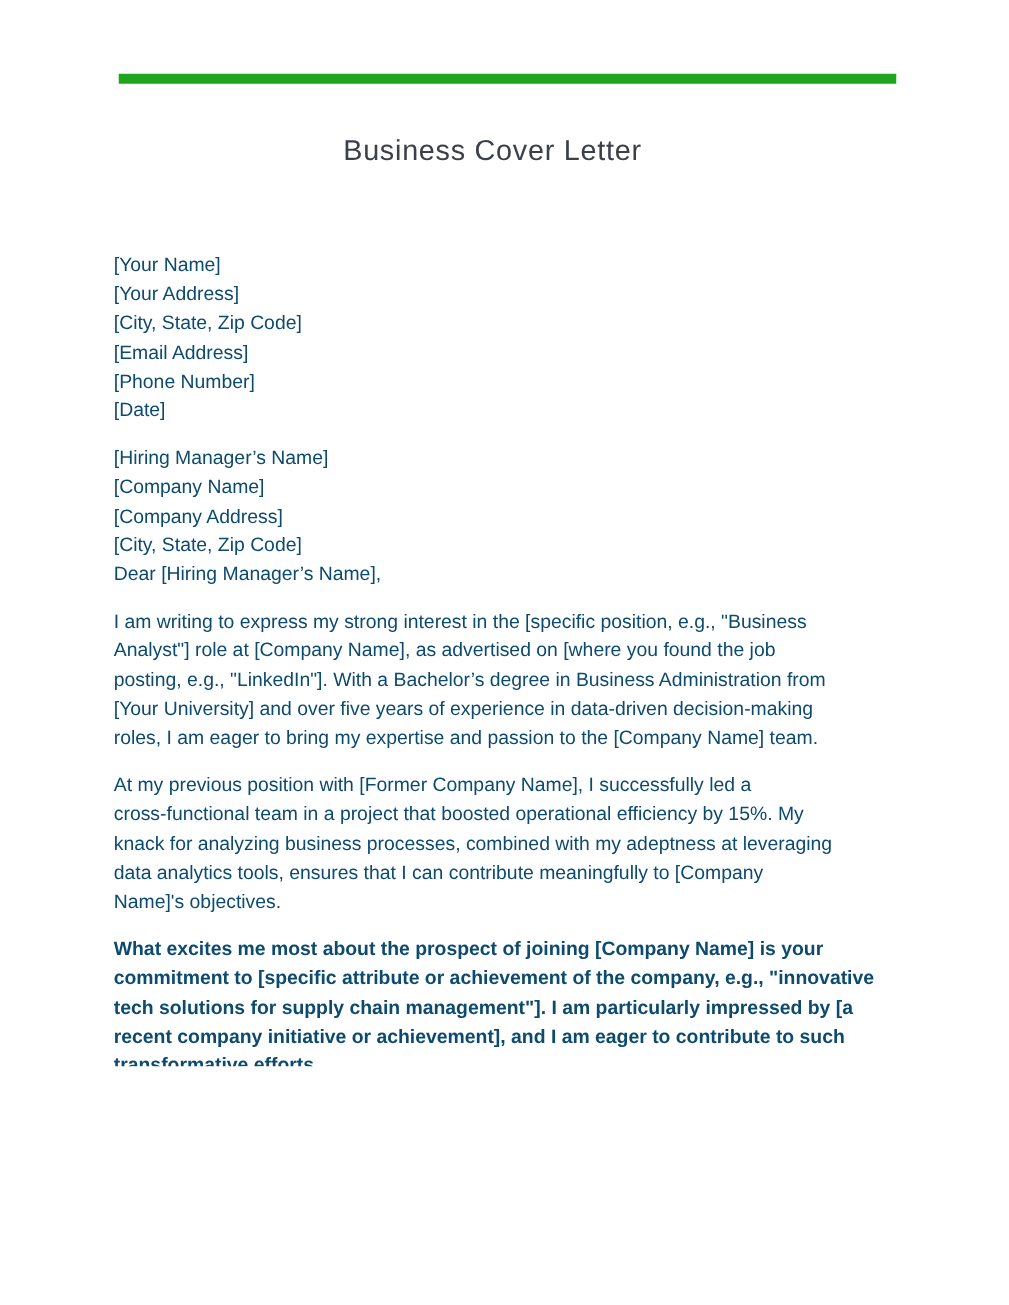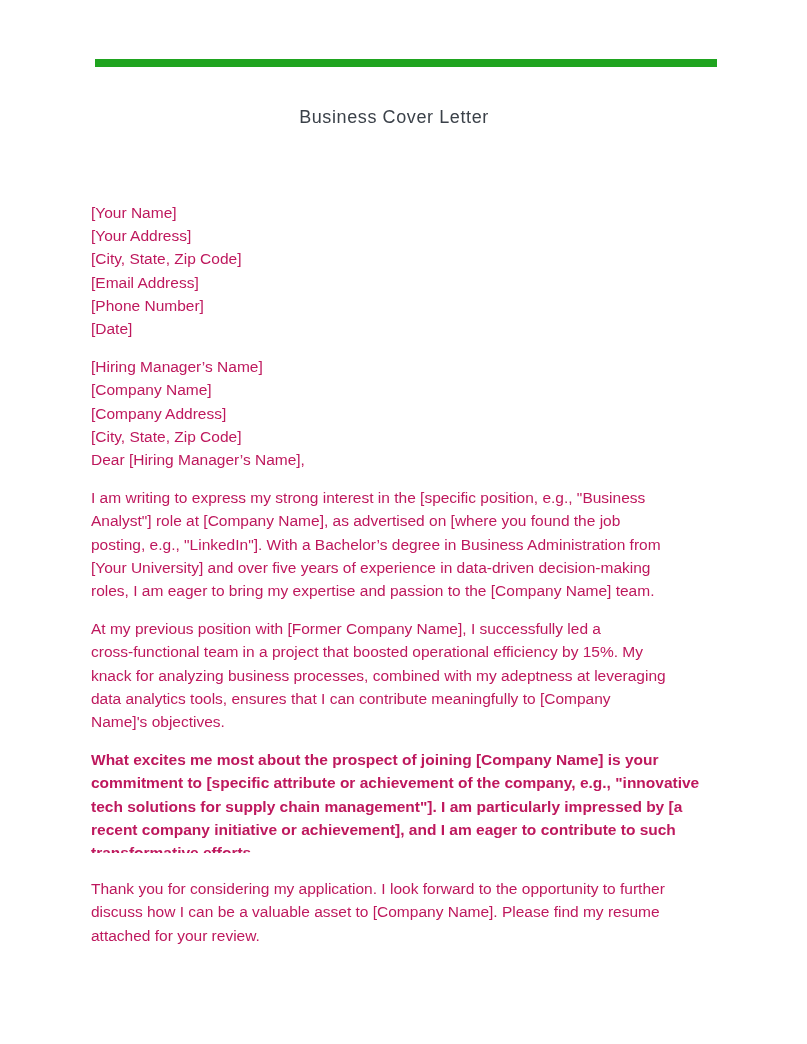--- a/index.html
+++ b/index.html
@@ -27,21 +27,21 @@
     height: 8px;
     background: #1fa41f; 
   }
   .doc-title {
     position: absolute;
     left: 91px;
     top: 107px;
     width: 606px;
     margin: 0;
     text-align: center;
-    font-size: 18px;
+    font-size: 23px;
     font-weight: 400;
     letter-spacing: 0.6px;
     color: #3b4149;
   }
   .letter {
     position: absolute;
     left: 91px;
     top: 201px;
     width: 630px;
     font-size: 15.5px;
@@ -64,21 +64,21 @@
 </style>
 </head>
 <body>
 
 <div class="page">
 
   <div class="accent-bar" style="background: rgb(31, 164, 31);"></div>
 
   <h1 class="doc-title" style="color: rgb(59, 65, 73);">Business Cover Letter</h1>
 
-  <div class="letter" style="color: #be185d;">
+  <div class="letter" style="color: #0c4a6e;">
 
     <div class="block">[Your Name]
 [Your Address]
 [City, State, Zip Code]
 [Email Address]
 [Phone Number]
 [Date]</div>
 
     <div class="block">[Hiring Manager’s Name]
 [Company Name]
@@ -97,19 +97,16 @@
 knack for analyzing business processes, combined with my adeptness at leveraging
 data analytics tools, ensures that I can contribute meaningfully to [Company
 Name]'s objectives.</p>
 
     <p class="block clipped">What excites me most about the prospect of joining [Company Name] is your
 commitment to [specific attribute or achievement of the company, e.g., "innovative
 tech solutions for supply chain management"]. I am particularly impressed by [a
 recent company initiative or achievement], and I am eager to contribute to such
 transformative efforts.</p>
 
-    <p class="block">Thank you for considering my application. I look forward to the opportunity to further
-discuss how I can be a valuable asset to [Company Name]. Please find my resume
-attached for your review.</p>
 
   </div>
 
 </div>
 
 </body></html>

